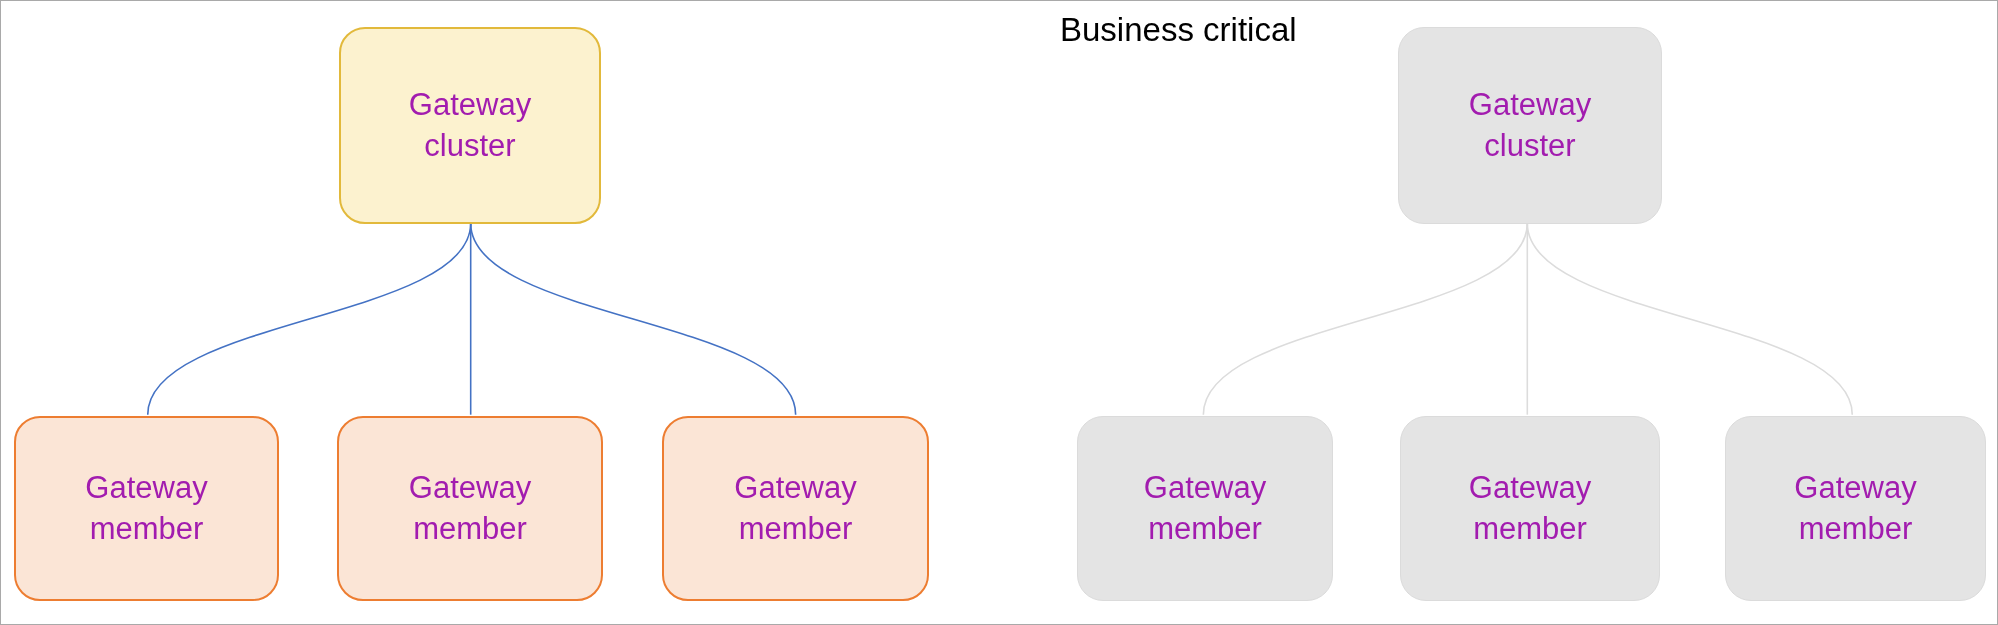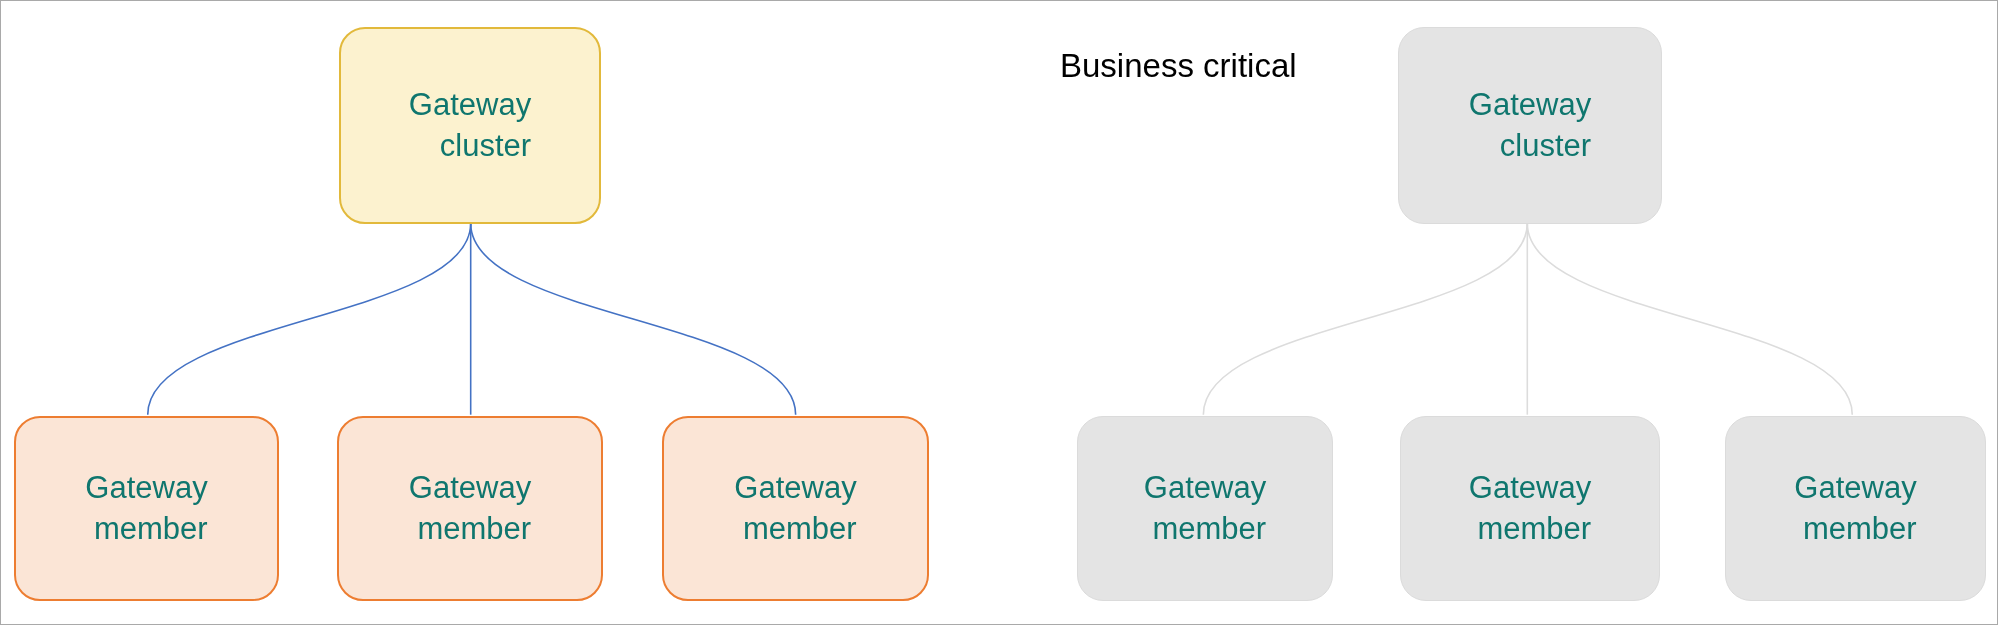--- a/index.html
+++ b/index.html
@@ -21,25 +21,25 @@
     position: absolute;
     font-size: 33px;
     color: #000000;
     white-space: nowrap;
   }
   .node {
     position: absolute;
     display: flex;
     align-items: center;
     justify-content: center;
-    text-align: right;
+    text-align: center;
     border-radius: 26px;
     font-size: 31px;
     line-height: 1.32;
-    color: #0f766e;
+    color: #a21caf;
     white-space: pre-line;
     box-sizing: border-box;
   }
   .cluster-dev {
     background: #FCF2CF;
     border: 2px solid #E2B93B;
   }
   .member-dev {
     background: #FBE5D6;
     border: 2px solid #ED7D31;
@@ -79,21 +79,21 @@
 
   <div class="node member-dev" style="left:13px; top:415px; width:265px; height:185px;">Gateway
 member</div>
 
   <div class="node member-dev" style="left:336px; top:415px; width:266px; height:185px;">Gateway
 member</div>
 
   <div class="node member-dev" style="left:661px; top:415px; width:267px; height:185px;">Gateway
 member</div>
 
-  <div class="diagram-title" style="left:1059px; top:10px;margin-top:36px;">Business critical</div>
+  <div class="diagram-title" style="left:1059px; top:10px;">Business critical</div>
 
   <div class="node cluster-bc" style="left:1397px; top:26px; width:264px; height:197px;">Gateway
 cluster</div>
 
   <div class="node member-bc" style="left:1076px; top:415px; width:256px; height:185px;">Gateway
 member</div>
 
   <div class="node member-bc" style="left:1399px; top:415px; width:260px; height:185px;">Gateway
 member</div>
 

